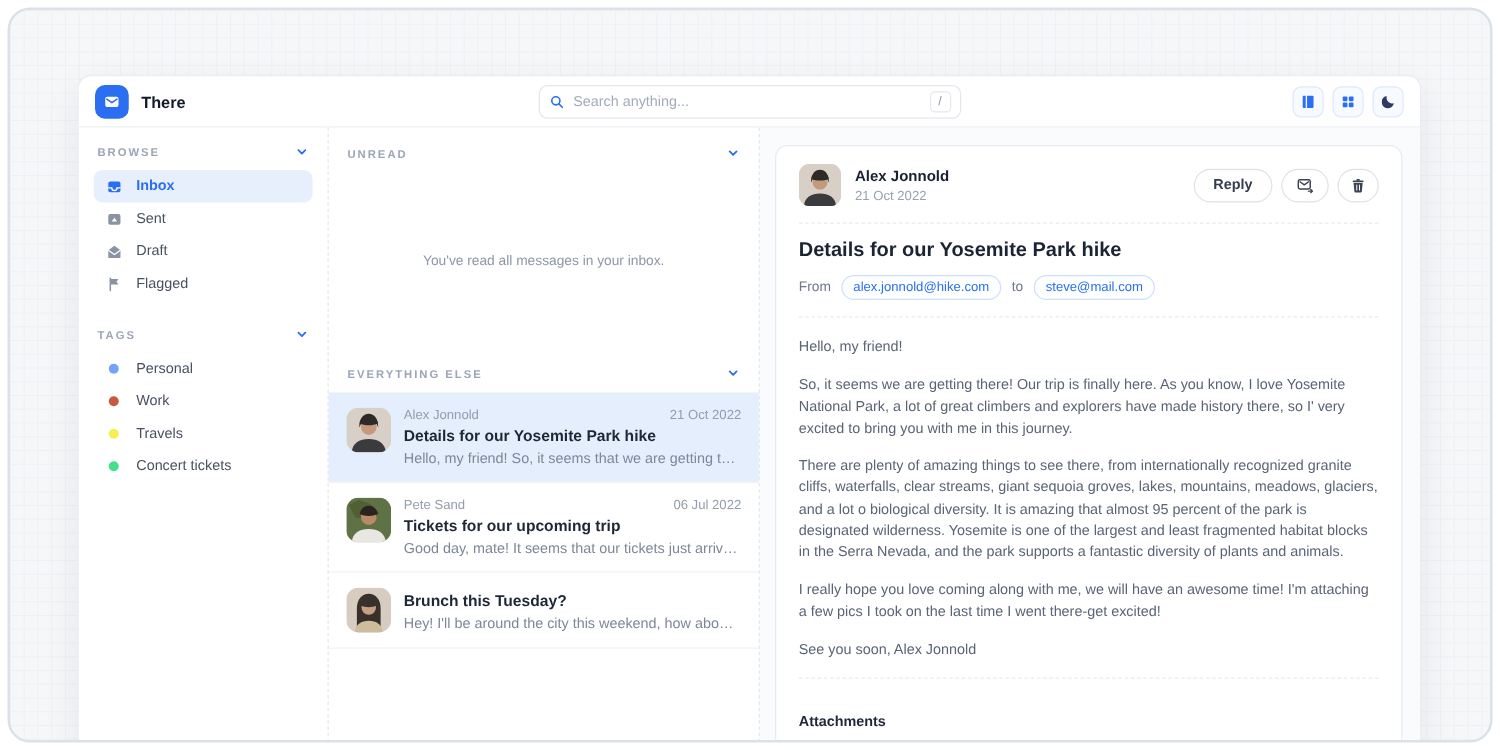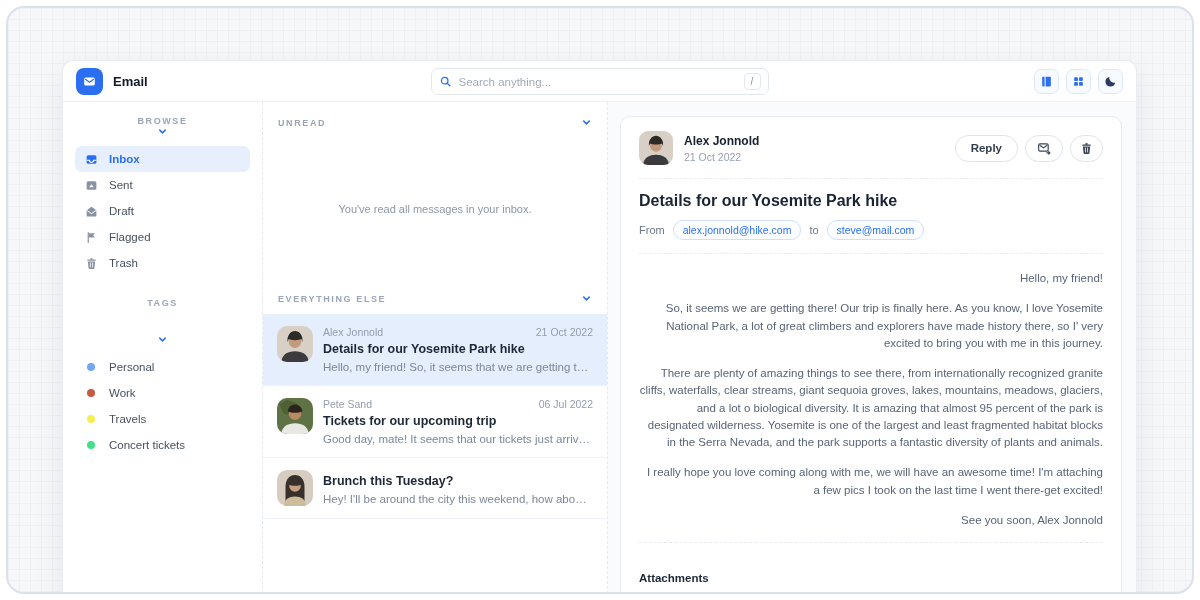--- a/index.html
+++ b/index.html
@@ -39,21 +39,21 @@
   .kbd { width:17px; height:17px; border:1px solid #e4e8ee; border-radius:4px;
     font-size:10px; color:#8c95a5; display:grid; place-items:center; }
   .topbar-actions { margin-left:auto; display:flex; gap:7px; }
   .icon-btn { width:25px; height:25px; border:1px solid #dfe8fb; background:#f7faff;
     border-radius:7px; display:grid; place-items:center; color:var(--blue); cursor:pointer; }
   .icon-btn.dark { color:#2c3b63; }
   
   .content { flex:1; display:flex; min-height:0; }
   .sidebar { width:200px; flex:none; border-right:1px dashed #e4e8ef; padding:14px 12px 0; }
   .sec-head { display:flex; align-items:center; justify-content:space-between;
-    padding:0 3px; color:#9ba5b7; font-size:9px; font-weight:bold; letter-spacing:1.6px;flex-direction:column; }
+    padding:0 3px; color:#9ba5b7; font-size:9px; font-weight:bold; letter-spacing:1.6px; }
   .sec-head .chev { color:var(--blue); cursor:pointer; }
   .nav { margin-top:9px; display:flex; flex-direction:column; }
   .nav-item { height:26px; display:flex; align-items:center; gap:11px; padding:0 10px;
     border-radius:7px; font-size:11.5px; color:#47515f; cursor:pointer; }
   .nav-item svg { width:13px; height:13px; color:#8a93a2; flex:none; }
   .nav-item.active { background:#e7effc; color:var(--blue); font-weight:bold; }
   .nav-item.active svg { color:var(--blue); }
   .tags-head { margin-top:22px;gap:26px; }
   .tag-dot { width:8px; height:8px; border-radius:50%; margin:0 3px 0 2px; flex:none; }
   
@@ -86,21 +86,21 @@
     background:#fff; font-size:11.5px; font-weight:bold; color:#333d4d;
     font-family:"Liberation Sans", sans-serif; cursor:pointer; }
   .pill-btn { height:27px; width:38px; border:1px solid #dee3ea; border-radius:14px;
     background:#fff; display:grid; place-items:center; color:#3a4453; cursor:pointer; }
   .pill-btn.trash { width:33px; }
   .divider { border-top:1px dashed #e8ebf0; margin:13px 0; }
   .subject { font-size:16px; font-weight:bold; color:#1b2433; margin:2px 0 10px; }
   .fromto { display:flex; align-items:center; gap:8px; font-size:11px; color:#6d7787; }
   .chip { border:1px solid #cfdffb; color:var(--blue); border-radius:11px;
     padding:3px 9px; font-size:10.5px; background:#fdfeff; cursor:pointer; }
-  .body-text { margin-top:16px;text-align:right; }
+  .body-text { margin-top:16px; }
   .body-text p { font-size:11.5px; line-height:1.5; color:#5a6476; margin-bottom:13px; }
   .attach-label { font-size:11.5px; font-weight:bold; color:#1e2836; margin:29px 0 10px; }
   .attach-row { display:flex; gap:11px; align-items:stretch; }
   .thumb { width:53px; height:53px; border-radius:9px; overflow:hidden; flex:none; cursor:pointer; }
   .file-card { display:flex; border:1px solid #e8ebf0; border-radius:9px; overflow:hidden;
     background:#fff; height:53px; cursor:pointer; }
   .file-icon-box { width:52px; background:#f1f3f6; display:grid; place-items:center; color:#434c59; }
   .file-meta { padding:10px 16px 0 12px; }
   .file-name { color:var(--blue); font-size:11.5px; font-weight:bold; }
   :root { --blue:#2a6ff1; }
@@ -215,21 +215,21 @@
 
 <div class="frame">
   <div class="window">
 
     <div class="topbar">
       <div class="logo">
         <svg width="15" height="15">
             <use href="#i-envelope"></use>
           </svg>
       </div>
-      <div class="app-title">Email</div>
+      <div class="app-title">There</div>
 
       <div class="searchbar">
         <svg width="13" height="13" style="color:var(--blue)">
             <use href="#i-search"></use>
           </svg>
         <span class="search-ph">Search anything...</span>
         <span class="kbd">/</span>
       </div>
 
       <div class="topbar-actions">
@@ -277,26 +277,20 @@
             <svg>
                 <use href="#i-draft"></use>
               </svg>
             <span>Draft</span>
           </div>
           <div class="nav-item">
             <svg>
                 <use href="#i-flag"></use>
               </svg>
             <span>Flagged</span>
-          </div>
-          <div class="nav-item">
-            <svg>
-                <use href="#i-trash"></use>
-              </svg>
-            <span>Trash</span>
           </div>
         </nav>
 
         <div class="sec-head tags-head">
           <span>TAGS</span>
           <svg class="chev" width="11" height="11">
               <use href="#i-chevron"></use>
             </svg>
         </div>
         <nav class="nav">

